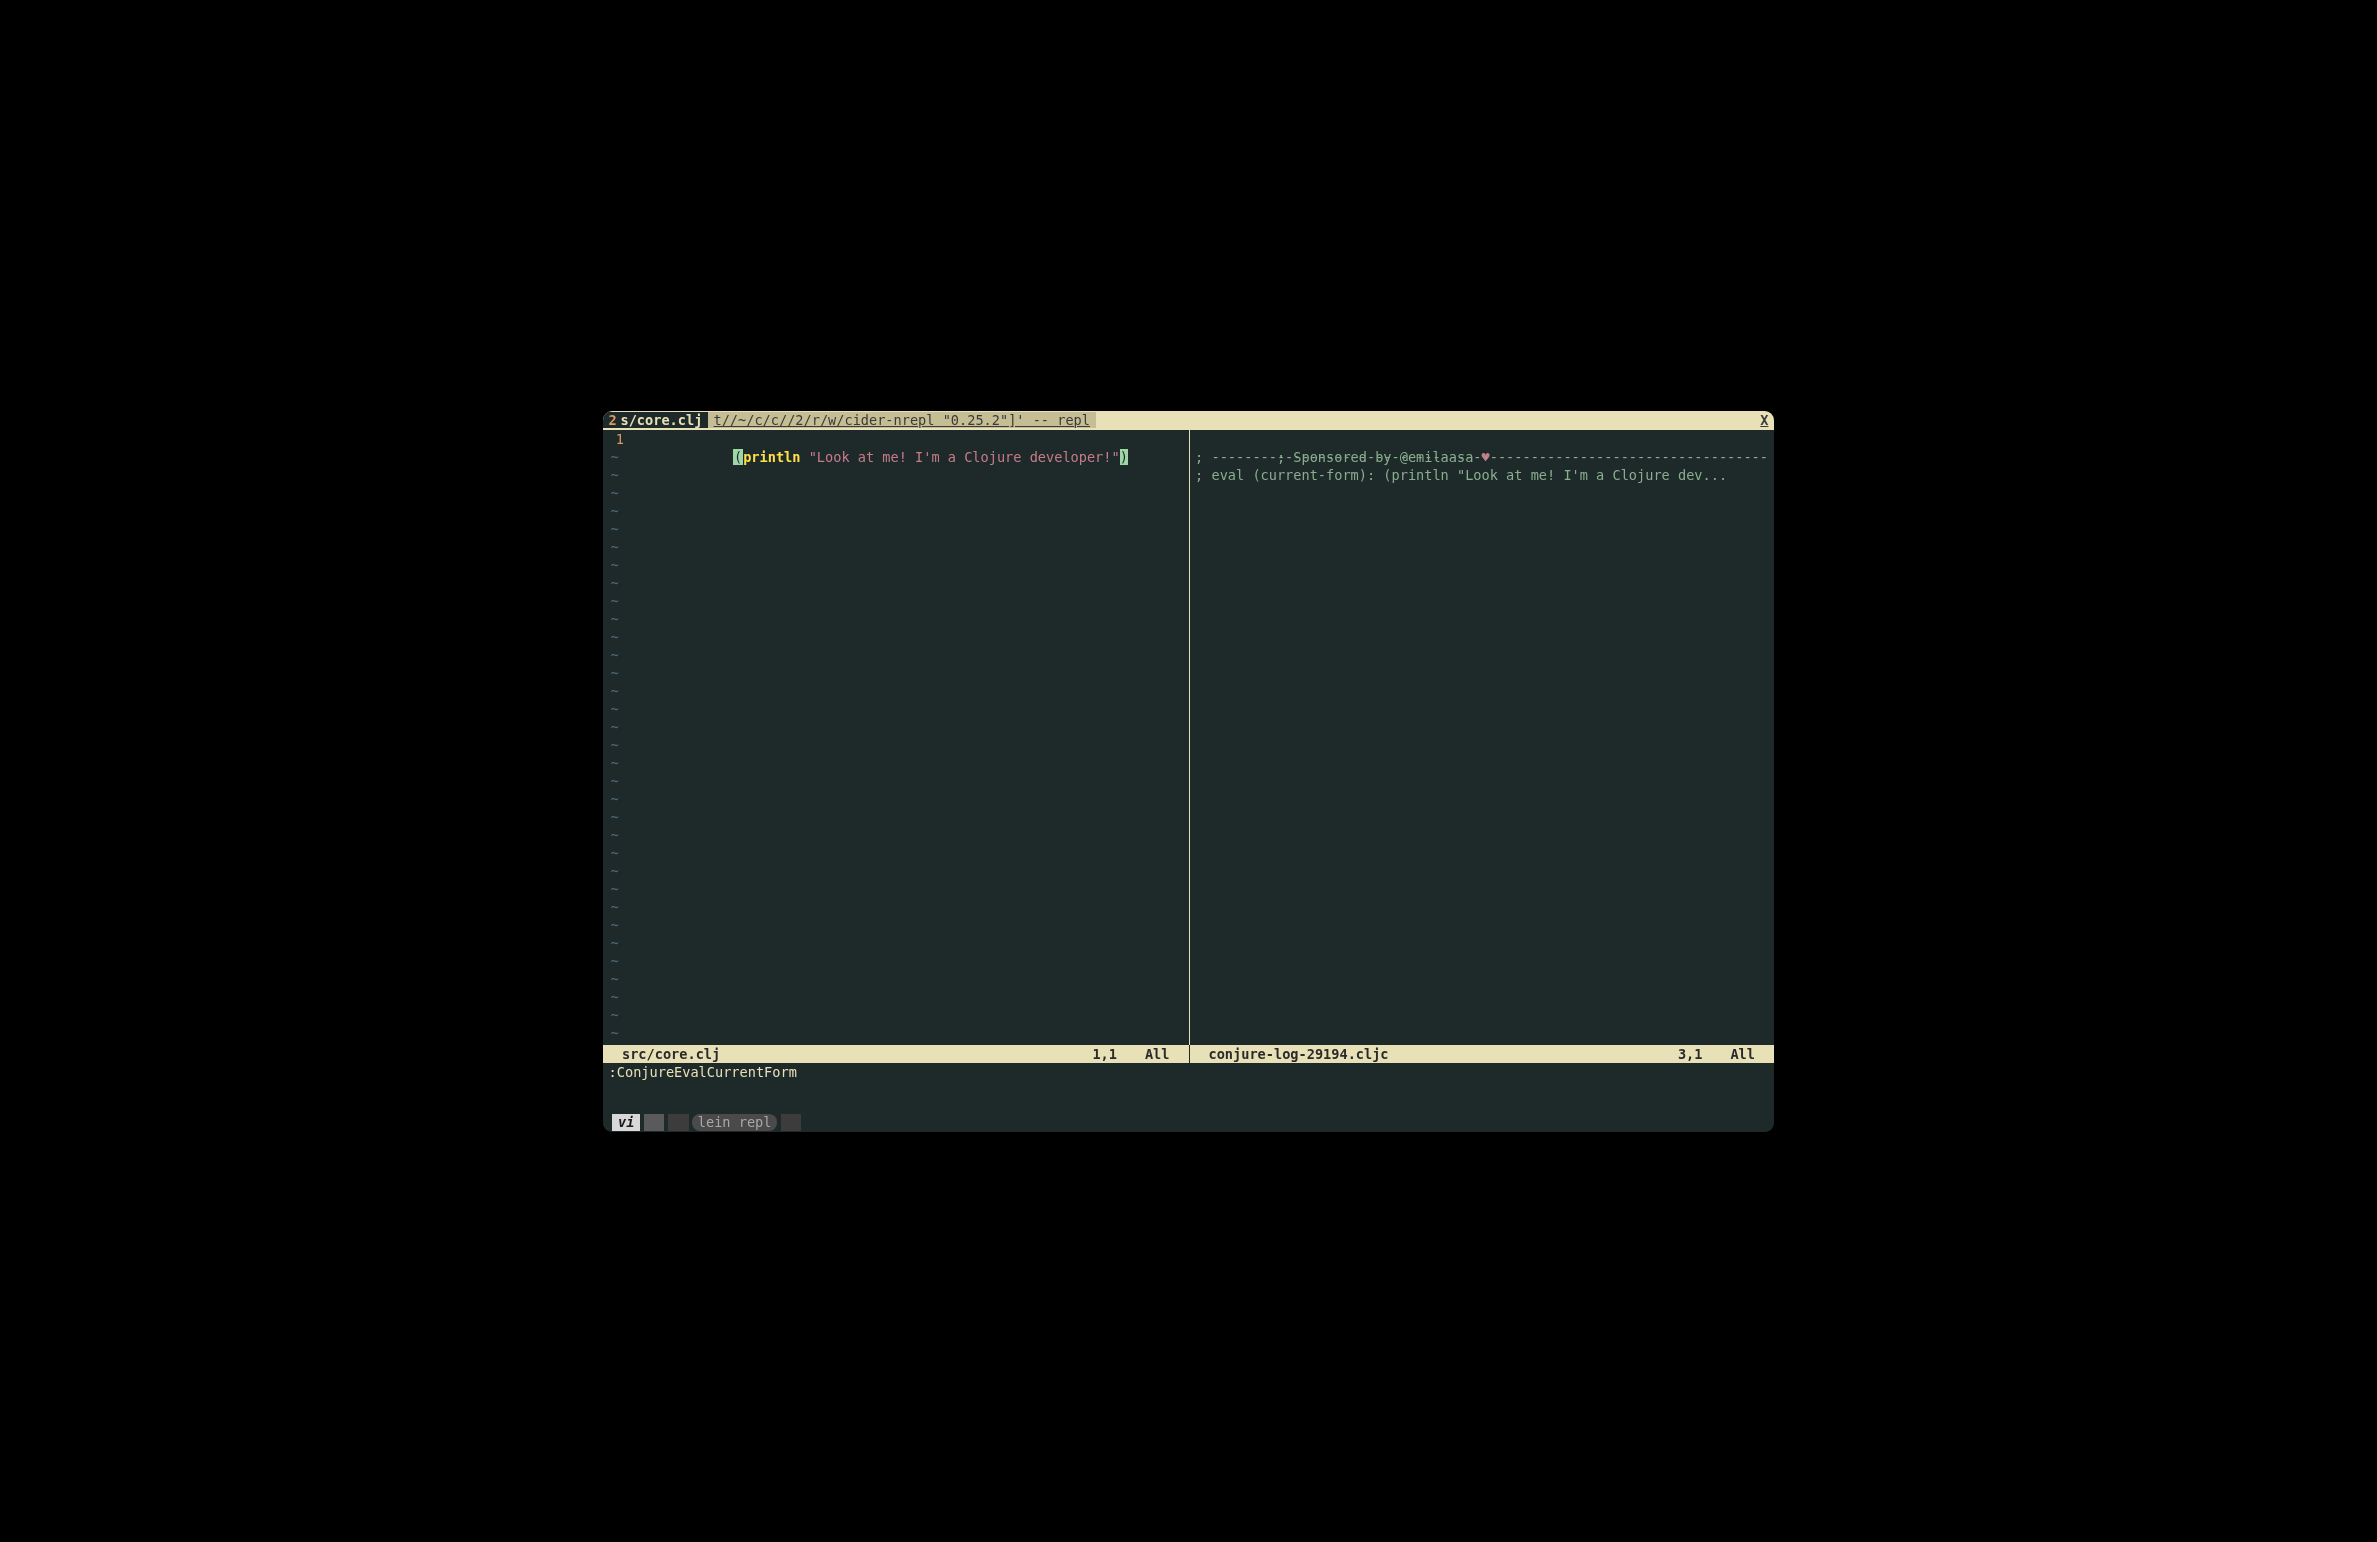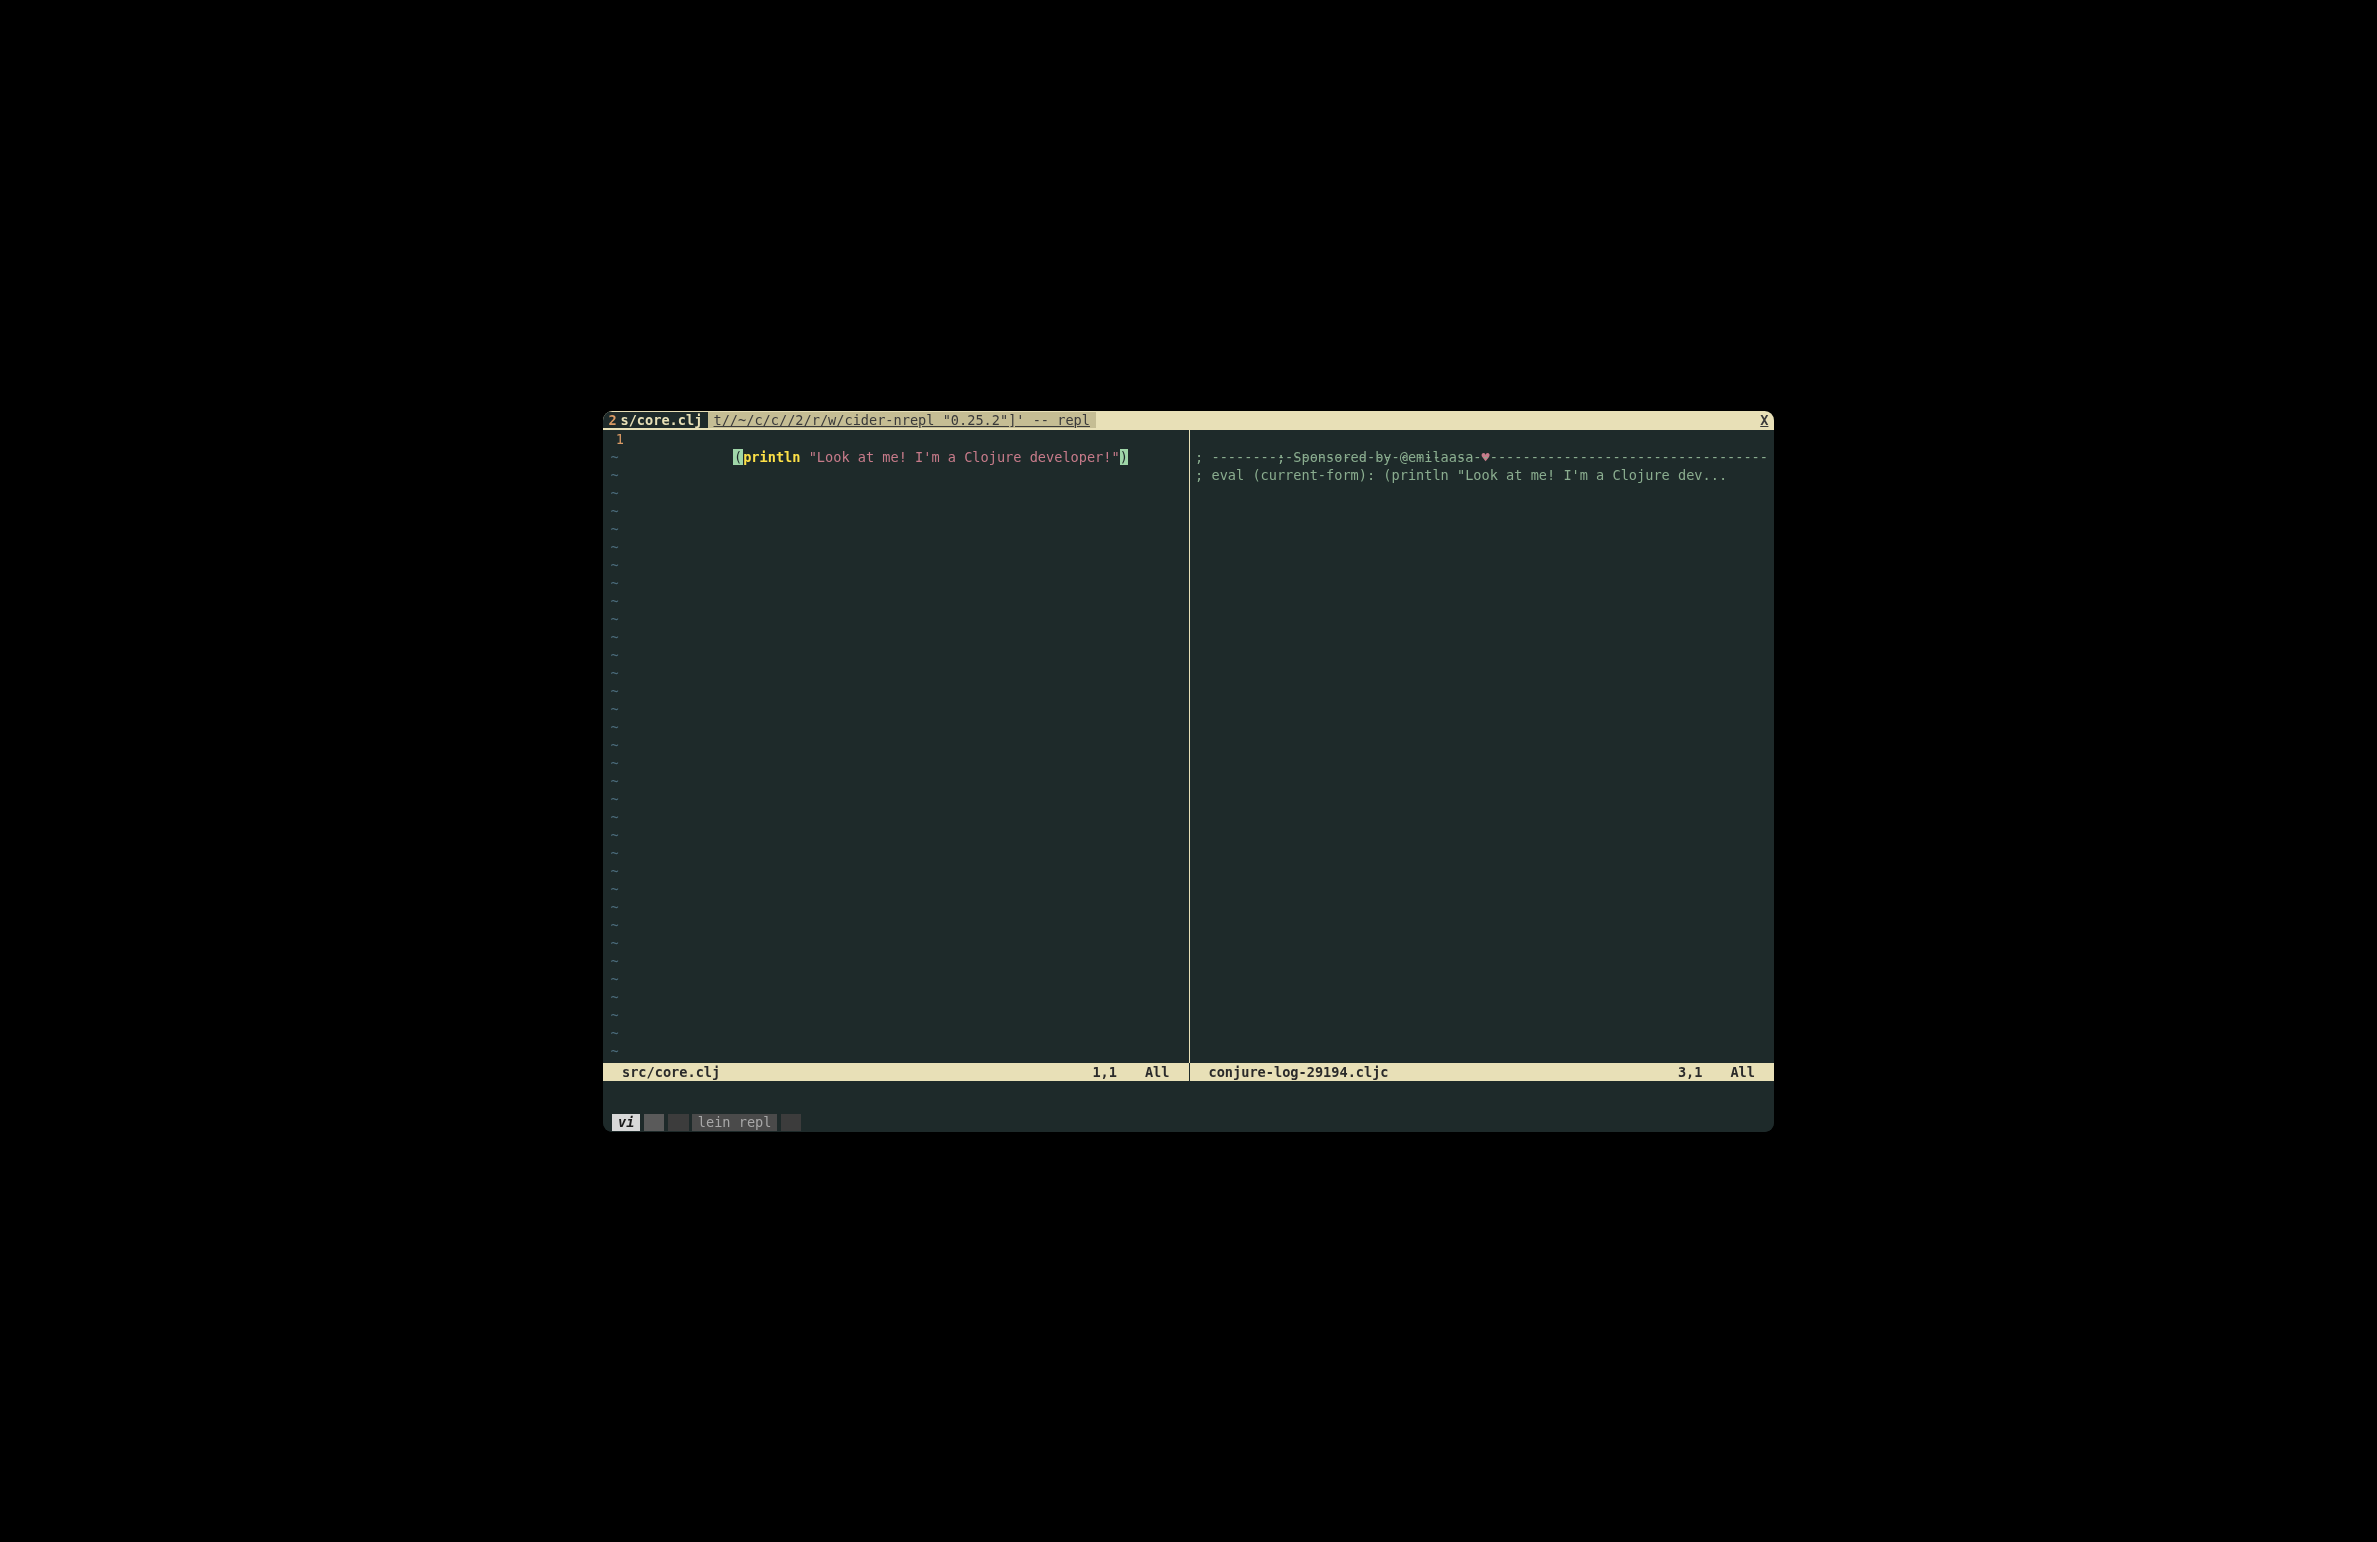--- a/index.html
+++ b/index.html
@@ -192,20 +192,21 @@
       width: 20.6px;
     }
     .tmux-faded2 {
       background: #3c3c3c;
       color: #202020;
       width: 20.6px;
     }
     .tmux-inactive {
       background: #4a4a4a;
       color: #a8a8a8;
+      border-radius: 8px;
     }
   </style>
 </head>
 <body>
 
 <div class="terminal-window">
 
   <div class="tabline">
     <span class="tab-active">
       <span class="tab-num">2</span>
@@ -358,20 +359,21 @@
     </div>
     <div class="status-pane right">
       <span>conjure-log-29194.cljc</span>
       <span class="status-right-group">
         <span>3,1</span>
         <span>All</span>
       </span>
     </div>
   </div>
 
+  <div class="command-line">:ConjureEvalCurrentForm</div>
 
   <div class="tmux-line">
     <span class="tmux-seg tmux-active">vi</span>
     <span class="tmux-seg tmux-faded"></span>
     <span class="tmux-seg tmux-faded2"></span>
     <span class="tmux-seg tmux-inactive">lein repl</span>
     <span class="tmux-seg tmux-faded2"></span>
   </div>
 
 </div>

